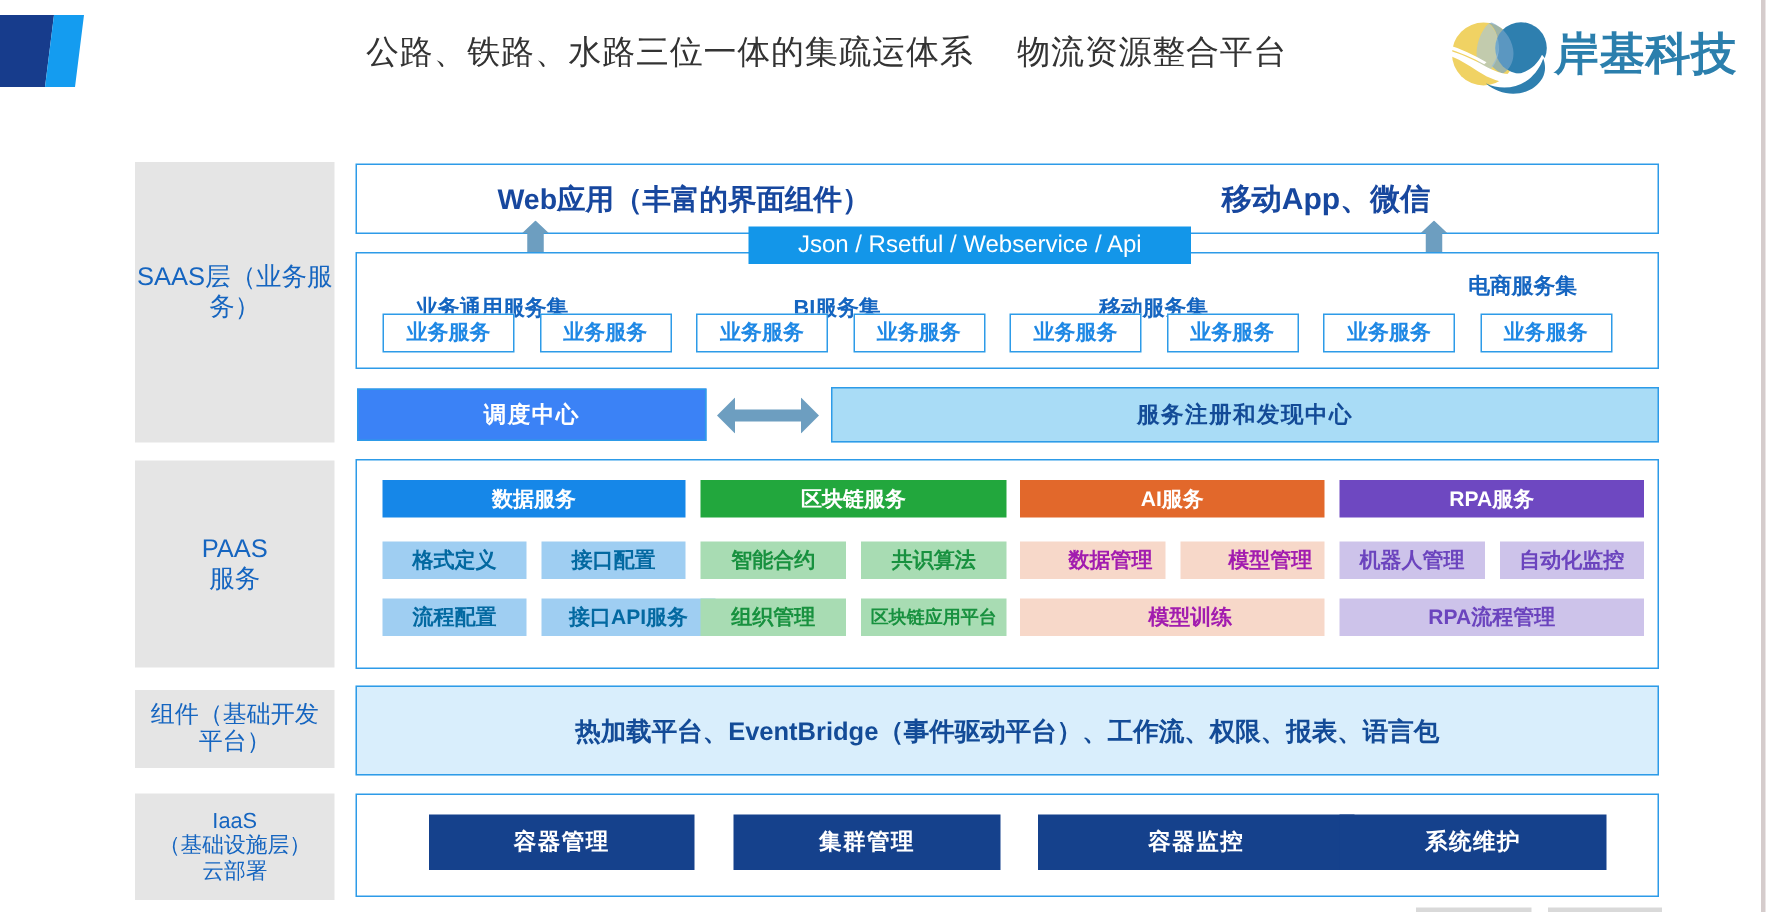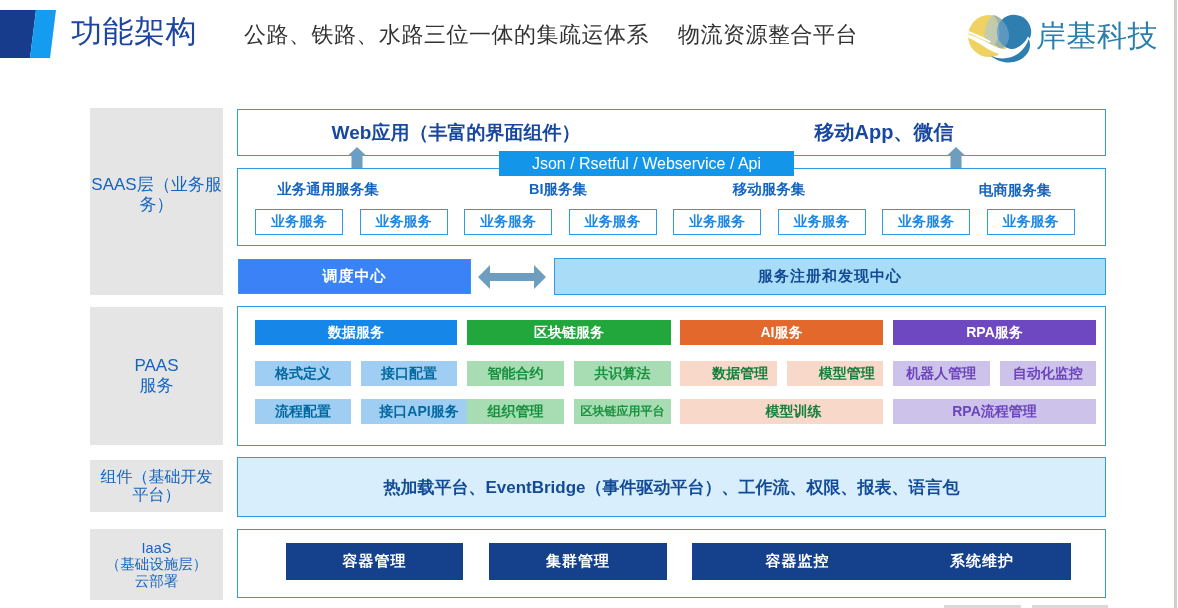--- a/index.html
+++ b/index.html
@@ -9,21 +9,21 @@
     font-family:"Liberation Sans", sans-serif; overflow:hidden;
   }
   .abs { position:absolute; }
   .ctr { display:flex; align-items:center; justify-content:center; text-align:center; }
 
   
   .page-title { left:71px; top:8px; width:220px; height:48px; font-size:31px; color:#1c45a0;
     letter-spacing:0.5px; font-weight:500; display:flex; align-items:center; }
   .page-subtitle { left:244px; top:22px; height:26px; font-size:22px; color:#333333;
     display:flex; align-items:center; letter-spacing:0.5px; }
-  .logo-text { left:1036px; top:18px; height:36px; font-size:30px; font-weight:normal; color:#2b7fad;
+  .logo-text { left:1036px; top:18px; height:36px; font-size:30px; font-weight:bold; color:#2b7fad;
     display:flex; align-items:center; letter-spacing:0.5px; }
 
   
   .layer-label { left:90px; width:133px; background:#e5e5e5; color:#1565c0; font-weight:normal;
     white-space:pre-line; line-height:1.16; }
   #label-saas { top:108px; height:187px; font-size:17px; padding-bottom:14px; }
   #label-paas { top:307px; height:138px; font-size:17px; }
   #label-comp { top:460px; height:52px;  font-size:16px; line-height:1.1; }
   #label-iaas { top:529px; height:71px;  font-size:14.5px; line-height:1.12; }
 
@@ -33,40 +33,40 @@
   #svc-box  { top:168px; height:78px; }
   #paas-box { top:306px; height:140px; }
   #comp-box { top:457px; height:60px; background:#d9eefc; }
   #iaas-box { top:529px; height:69px; }
 
   .web-text { top:109px; height:47px; font-size:19px; font-weight:bold; color:#17479e;
     display:flex; align-items:center; transform:translateX(-50%); }
   #api-banner { left:499px; top:151px; width:295px; height:25px; background:#1396e9;
     color:#ffffff; font-size:16px; z-index:5; }
 
-  .svc-group-title { top:180px; height:18px; font-size:14.5px; font-weight:bold; color:#1565c0;
+  .svc-group-title { top:196px; height:18px; font-size:14.5px; font-weight:bold; color:#1565c0;
     transform:translateX(-50%); display:flex; align-items:center; white-space:nowrap; }
   .svc-chip { top:209px; width:88px; height:26px; background:#ffffff; border:1px solid #2d9be8;
     color:#1e88e5; font-size:14px; font-weight:bold; }
 
   #dispatch-bar { left:238px; top:259px; width:233px; height:35px; background:#3b82f6;
     border:1px solid #2d9be8; color:#ffffff; font-size:15px; font-weight:bold; letter-spacing:1px; }
   #registry-bar { left:554px; top:258px; width:552px; height:37px; background:#a9dcf6;
     border:1px solid #2d9be8; color:#134b97; font-size:15px; font-weight:bold; letter-spacing:1px; }
 
   
   .paas-head { top:320px; height:25px; color:#ffffff; font-size:14px; font-weight:bold; }
   .paas-cell { height:25px; font-size:14px; font-weight:bold; }
   .row1 { top:361px; } .row2 { top:399px; }
   .paas-head.g1 { background:#1687e8; }
   .g1.paas-cell  { background:#9fcef2; color:#0369a1; }
   .paas-head.g2 { background:#22a73d; }
   .g2.paas-cell  { background:#a8dcb3; color:#18913f; }
   .paas-head.g3 { background:#e2682b; }
-  .g3.paas-cell  { background:#f7d8c9; color:#15803d;padding-left:24px; }
+  .g3.paas-cell  { background:#f7d8c9; color:#a21caf;padding-left:24px; }
   .paas-head.g4 { background:#6e48c1; }
   .g4.paas-cell  { background:#cdc3ea; color:#6b44be; }
   .small-font { font-size:12px; }
 
   
   #comp-text { left:237px; top:457px; width:869px; height:60px; font-size:17px; font-weight:bold; color:#134b97; }
   .iaas-item { top:543px; height:37px; background:#15418c; color:#ffffff;
     font-size:15px; font-weight:bold; letter-spacing:1px; }
 
   
@@ -77,21 +77,20 @@
 </head>
 <body>
 
 <div id="screen">
 
   <svg class="abs" style="left:0;top:8px;" width="60" height="50" viewBox="0 0 60 50">
     <polygon points="0,2 36,2 30,50 0,50" fill="#173c8c"></polygon>
     <polygon points="36,2 56,2 50,50 30,50" fill="#149cf0"></polygon>
   </svg>
 
-  <div class="abs page-title">功能架构</div>
   <div class="abs page-subtitle">公路、铁路、水路三位一体的集疏运体系　 物流资源整合平台</div>
 
   <svg class="abs" style="left:965px;top:8px;" width="75" height="58" viewBox="0 0 75 58">
     <circle cx="24" cy="28" r="21" fill="#f0d263"></circle>
     <circle cx="49" cy="24" r="17.2" fill="#2e7faf"></circle>
     <path d="M 29.5 7 C 37 10 42.5 17 43.8 25 C 44.8 32 42 38 36.8 41.2 C 34 40 31.5 38.2 29.5 36 C 33.5 30.5 35 23.5 33.2 16.5 C 32 11.8 30 8.8 27.5 7.6 Z" fill="#74a4ca" opacity="0.66"></path>
     <path d="M 27.5 7.6 C 31.5 11 33.8 16 34.2 22 C 34.7 29 32 35.8 27 40.4 C 23.2 38.2 20.3 34.4 19.5 29.8 C 18.8 22 22 12.5 27.5 7.6 Z" fill="#a3c6e0" opacity="0.6"></path>
     <path d="M -1 21.5 C 8.5 24.5 17.5 28.5 26 33.5 L 24.5 34.8 C 16.5 30.5 7.5 26.5 -1 24 Z" fill="#ffffff"></path>
     <path d="M -1 25 C 9 28 17 31.5 24 35.5 C 32.5 40.5 41 42.8 49 40.8 C 55 39 60 34.8 63 28.5 L 65.8 31.8 C 62.5 40 56 45.6 47.5 47 C 39 48.4 29.5 45.4 20.5 39.6 C 13.5 35.2 6.5 30.5 -1 28.3 Z" fill="#ffffff"></path>
     <path d="M 25.5 47.5 C 34.5 52 46 51.3 54 45 C 58.5 41.4 62 36.5 63.8 31 C 66.6 38 64.6 45 58 50 C 49 56.8 34.5 55.8 25.5 47.5 Z" fill="#2e7faf"></path>

